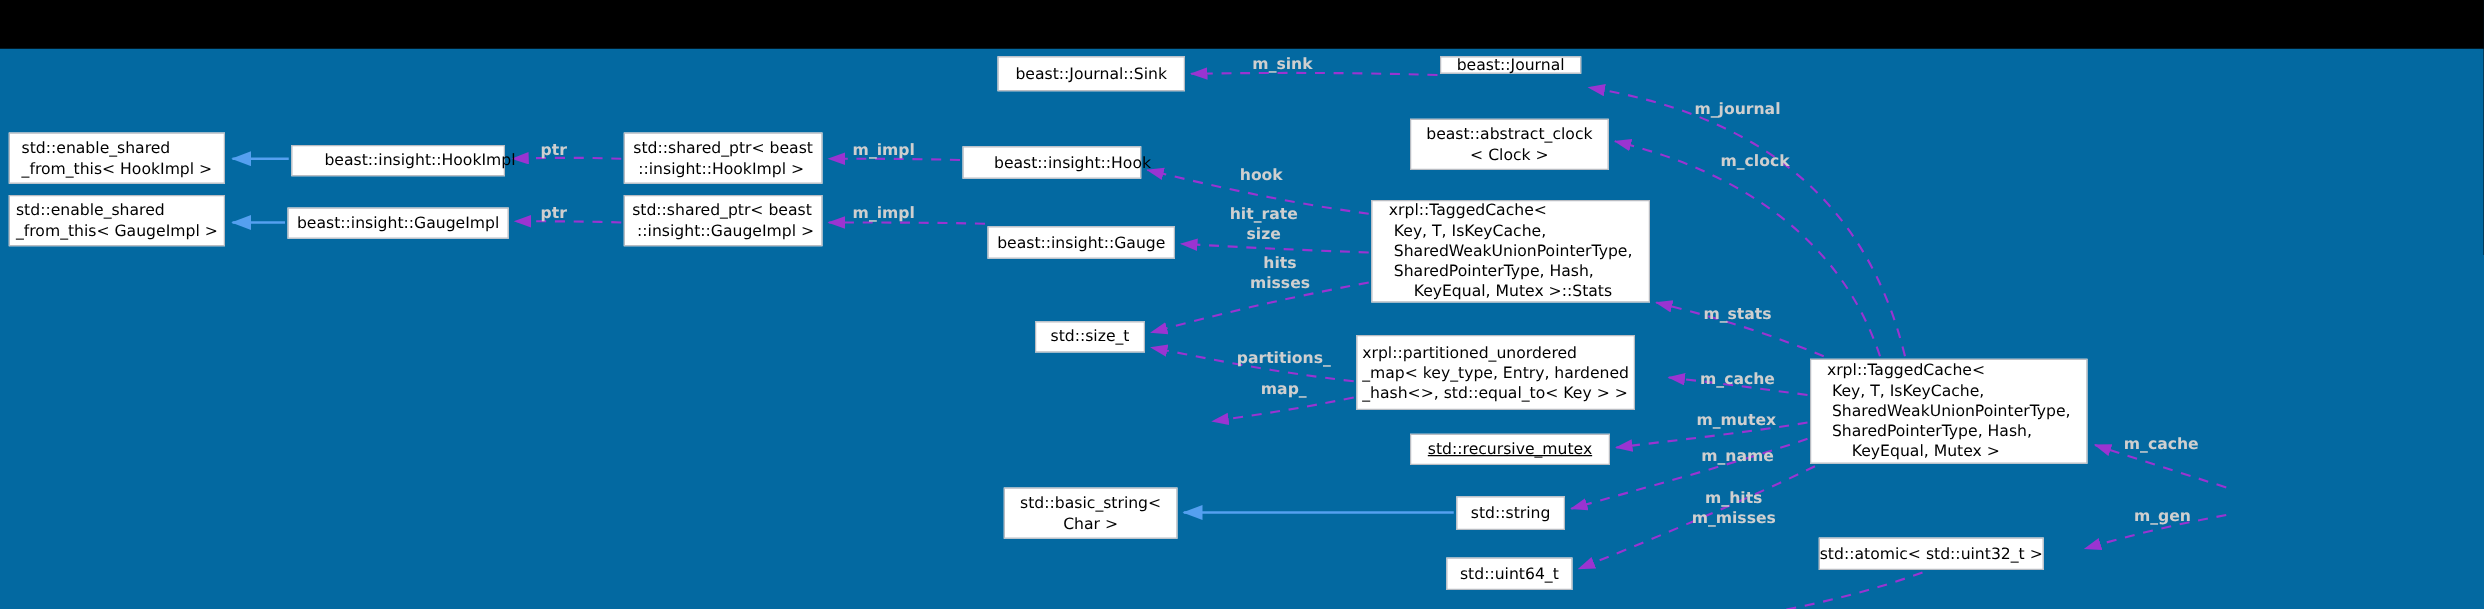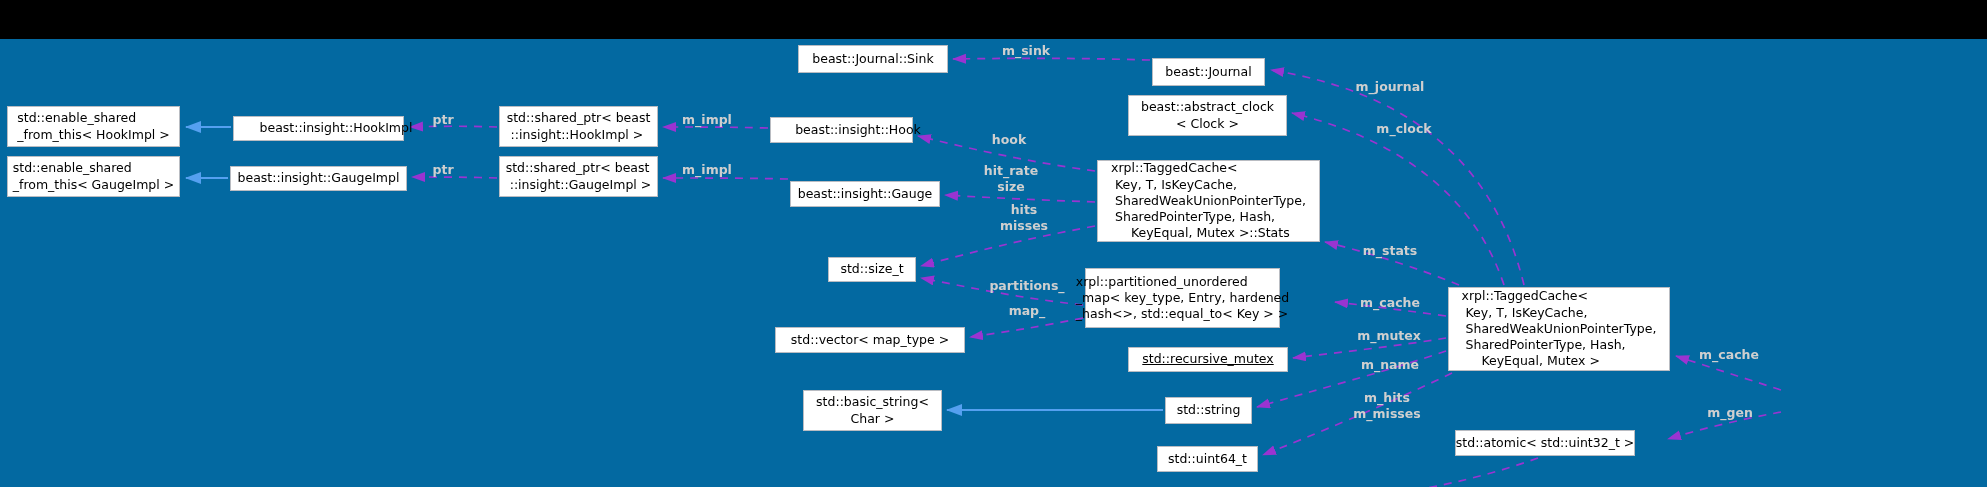--- a/index.html
+++ b/index.html
@@ -53,21 +53,21 @@
     <path class="dash" d="M 1446,312 C 1388,332 1312,352 1257,368" marker-end="url(#ap)"></path>
     <path class="dash" d="M 1452,334 C 1386,366 1308,398 1263,416" marker-end="url(#ap)"></path>
     <path class="dash" d="M 1781,351 C 1744,339 1712,329 1676,317" marker-end="url(#ap)"></path>
     <path class="dash" d="M 1781,373 C 1743,380 1704,389 1668,400" marker-end="url(#ap)"></path>
     <path class="dash" d="M 1538,419 C 1455,449 1360,463 1265,468" marker-end="url(#ap)"></path>
   </svg>
 
   <div class="node" style="left:798px;top:6px;width:150px;height:28px;">
       <span>beast::Journal::Sink</span>
     </div>
-  <div class="node" style="left:1152px;top:19px;width:113px;height:28px;">
+  <div class="node" style="left:1152px;top:6px;width:113px;height:14px;">
       <span>beast::Journal</span>
     </div>
   <div class="node" style="left:7px;top:67px;width:173px;height:41px;">
       <span>std::enable_shared
 _from_this&lt; HookImpl &gt;</span>
     </div>
   <div class="node" style="left:233px;top:77px;width:171px;height:25px;padding-left:35px;">
       <span>beast::insight::HookImpl</span>
     </div>
   <div class="node" style="left:499px;top:67px;width:159px;height:41px;">
@@ -98,27 +98,24 @@
   <div class="node" style="left:1097px;top:121px;width:223px;height:82px;">
       <span>xrpl::TaggedCache&lt;
  Key, T, IsKeyCache,
  SharedWeakUnionPointerType,
  SharedPointerType, Hash,
      KeyEqual, Mutex &gt;::Stats</span>
     </div>
   <div class="node" style="left:828px;top:218px;width:88px;height:25px;">
       <span>std::size_t</span>
     </div>
-  <div class="node" style="left:1085px;top:229px;width:195px;height:60px;justify-content:center;">
+  <div class="node" style="left:1085px;top:229px;width:223px;height:60px;justify-content:center;">
       <span>xrpl::partitioned_unordered
 _map&lt; key_type, Entry, hardened
 _hash&lt;&gt;, std::equal_to&lt; Key &gt; &gt;</span>
-    </div>
-  <div class="node" style="left:775px;top:288px;width:190px;height:26px;">
-      <span>std::vector&lt; map_type &gt;</span>
     </div>
   <div class="node" style="left:1128px;top:308px;width:160px;height:25px;text-decoration:underline;">
       <span>std::recursive_mutex</span>
     </div>
   <div class="node ta-c" style="left:803px;top:351px;width:139px;height:41px;">
       <span>std::basic_string&lt;
 Char &gt;</span>
     </div>
   <div class="node" style="left:1165px;top:358px;width:87px;height:27px;">
       <span>std::string</span>

